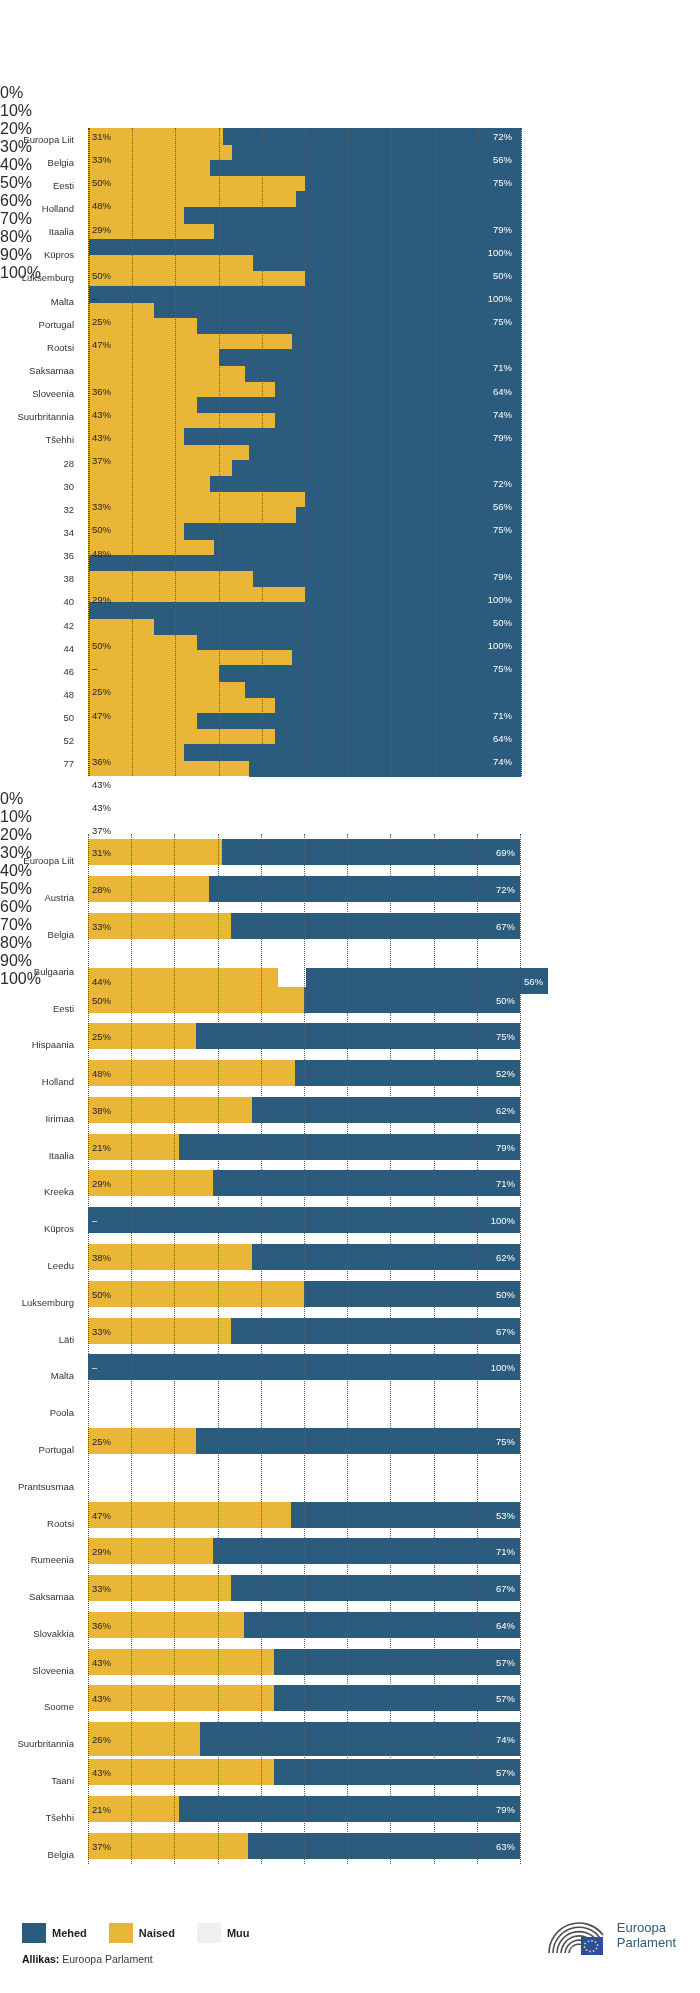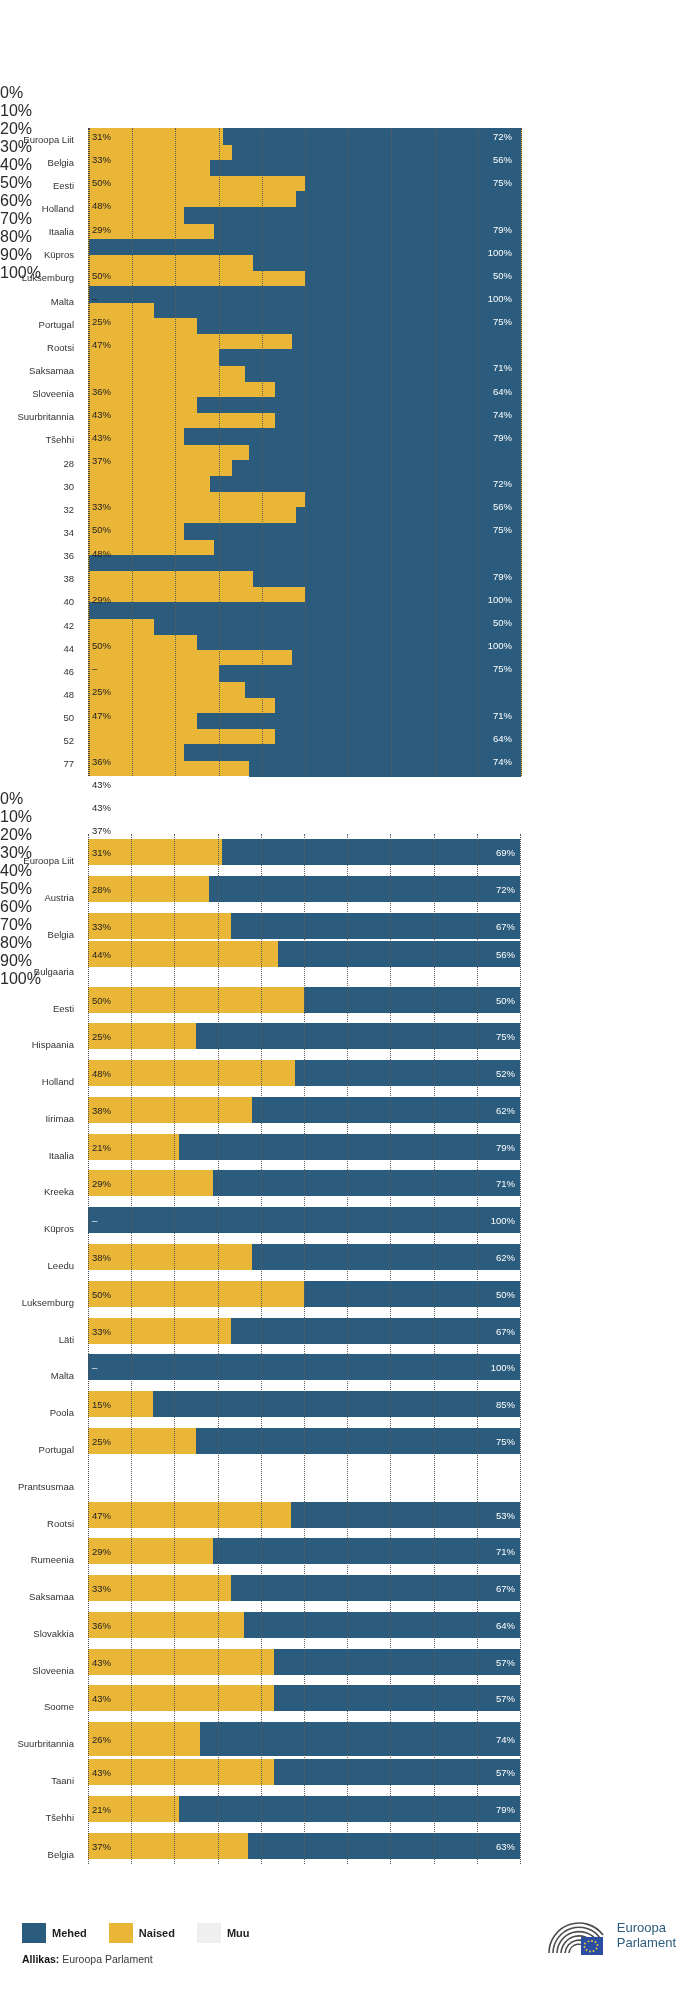--- a/index.html
+++ b/index.html
@@ -253,21 +253,21 @@
         <div class="m" style="width: 311.04px;"></div>
         <div class="lv">28%</div>
         <div class="rv">72%</div>
       </div>
       <div class="bar2" style="top: 78.9643px; height: 26px;">
         <div class="f" style="width: 142.56px;"></div>
         <div class="m" style="width: 289.44px;"></div>
         <div class="lv">33%</div>
         <div class="rv">67%</div>
       </div>
-      <div class="bar2" style="top: 107px; height: 26px;">
+      <div class="bar2" style="top: 134px; height: 26px; padding-left: 28px;">
         <div class="f" style="width: 190.08px;"></div>
         <div class="m" style="width: 241.92px;"></div>
         <div class="lv">44%</div>
         <div class="rv">56%</div>
       </div>
       <div class="bar2" style="top: 152.536px; height: 26px;">
         <div class="f" style="width: 216px;"></div>
         <div class="m" style="width: 216px;"></div>
         <div class="lv">50%</div>
         <div class="rv">50%</div>
@@ -324,26 +324,20 @@
         <div class="f" style="width: 142.56px;"></div>
         <div class="m" style="width: 289.44px;"></div>
         <div class="lv">33%</div>
         <div class="rv">67%</div>
       </div>
       <div class="bar2" style="top: 520.393px; height: 26px;">
         <div class="f" style="width: 0px;"></div>
         <div class="m" style="width: 432px;"></div>
         <div class="lv" style="color: rgb(255, 255, 255);">–</div>
         <div class="rv">100%</div>
-      </div>
-      <div class="bar2" style="top: 557.179px; height: 26px;">
-        <div class="f" style="width: 64.8px;"></div>
-        <div class="m" style="width: 367.2px;"></div>
-        <div class="lv">15%</div>
-        <div class="rv">85%</div>
       </div>
       <div class="bar2" style="top: 593.964px; height: 26px;">
         <div class="f" style="width: 108px;"></div>
         <div class="m" style="width: 324px;"></div>
         <div class="lv">25%</div>
         <div class="rv">75%</div>
       </div>
       <div class="bar2" style="top: 667.536px; height: 26px;">
         <div class="f" style="width: 203.04px;"></div>
         <div class="m" style="width: 228.96px;"></div>

